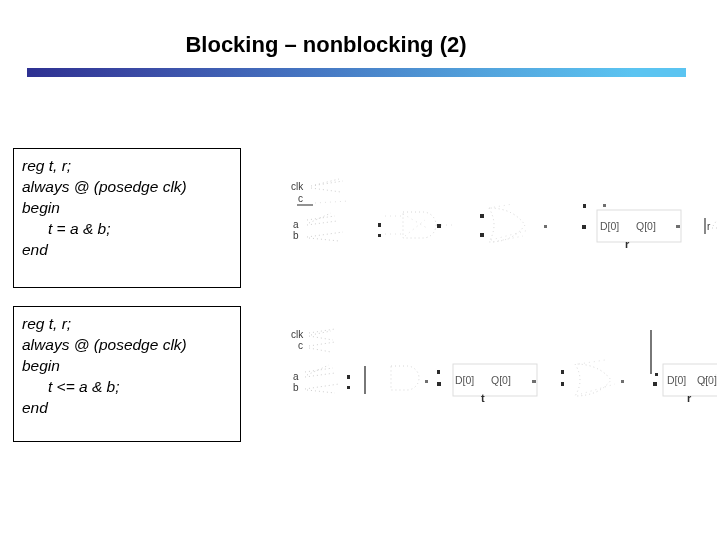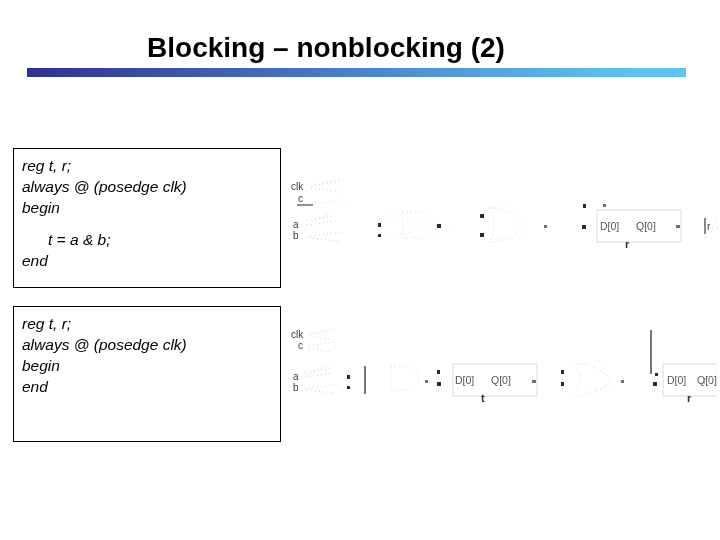--- a/index.html
+++ b/index.html
@@ -16,60 +16,60 @@
   }
 
   
   #slide-title {
     position: absolute;
     left: 0;
     top: 32px;
     width: 652px;
     text-align: center;
     font-family: "Liberation Sans", sans-serif;
-    font-size: 28px;
+    font-size: 22px;
     font-weight: bold;
     color: #000000;
     letter-spacing: 0px;
     white-space: nowrap;
   }
 
   
   #title-rule {
     position: absolute;
     left: 27px;
     top: 68px;
     width: 659px;
     height: 9px;
     background: linear-gradient(to right, #2e3192 0%, #3a49a4 16%, #4471bf 40%, #53a4dd 70%, #5bc4f1 92%, #5bc4f1 100%);
   }
 
   
   .code-box {
     position: absolute;
     left: 13px;
-    width: 268px;
+    width: 228px;
     border: 1.5px solid #000000;
     box-sizing: border-box;
     background: #ffffff;
     padding: 6px 0 6px 8px;
   }
   #code-box-1 { top: 148px;  height: 140px; }
   #code-box-2 { top: 306px;  height: 136px; }
 
   .code-line {
     font-family: "Liberation Sans", sans-serif;
     font-style: italic;
     font-size: 15.5px;
     font-weight: normal;
     color: #000000;
     line-height: 21px;
     white-space: pre;
   }
-  .code-line.indent { padding-left: 26px; margin-top: 11px; }
+  .code-line.indent { padding-left: 26px; }
 
   
   .schematic {
     position: absolute;
     left: 285px;
     width: 432px;
   }
   #schematic-1 { top: 168px; height: 105px; }
   #schematic-2 { top: 318px; height: 105px; }
 
@@ -134,20 +134,21 @@
   <div class="code-line">always @ (posedge clk)</div>
   <div class="code-line">begin</div>
   <div class="code-line indent">t = a &amp; b;</div>
   <div class="code-line">end</div>
 </div>
 
 <div class="code-box" id="code-box-2">
   <div class="code-line">reg t, r;</div>
   <div class="code-line">always @ (posedge clk)</div>
   <div class="code-line">begin</div>
+  <div class="code-line indent">t &lt;= a &amp; b;</div>
   <div class="code-line">end</div>
 </div>
 
 <div class="schematic" id="schematic-1">
   <svg width="432" height="105" viewBox="0 0 432 105">
 
     <text class="sig-label" x="6" y="22">clk</text>
     <path class="wire-faint" d="M26 18 L58 13 M26 20 L56 24 M30 17 L54 11"></path>
 
     <text class="sig-label" x="13" y="34">c</text>

